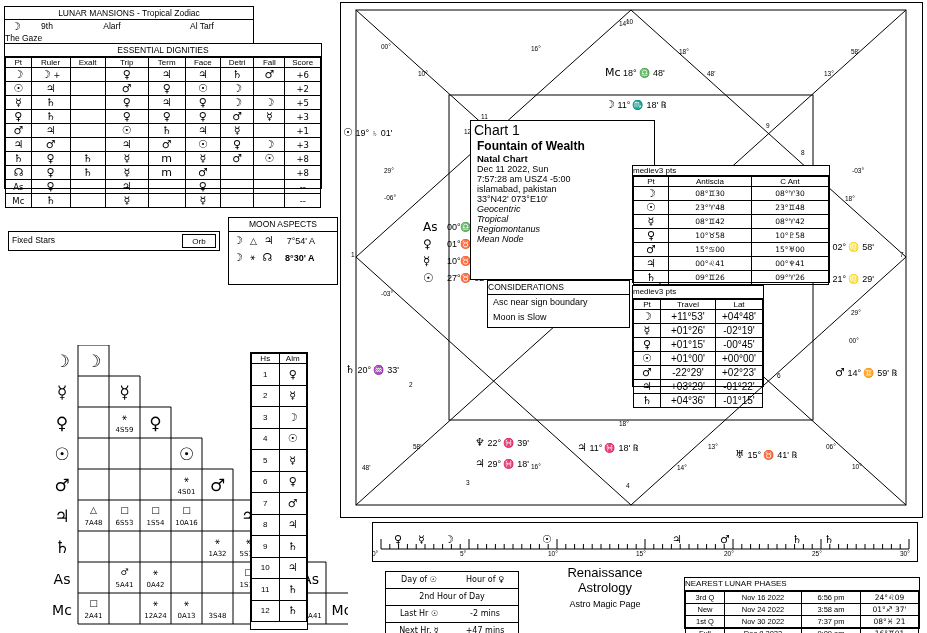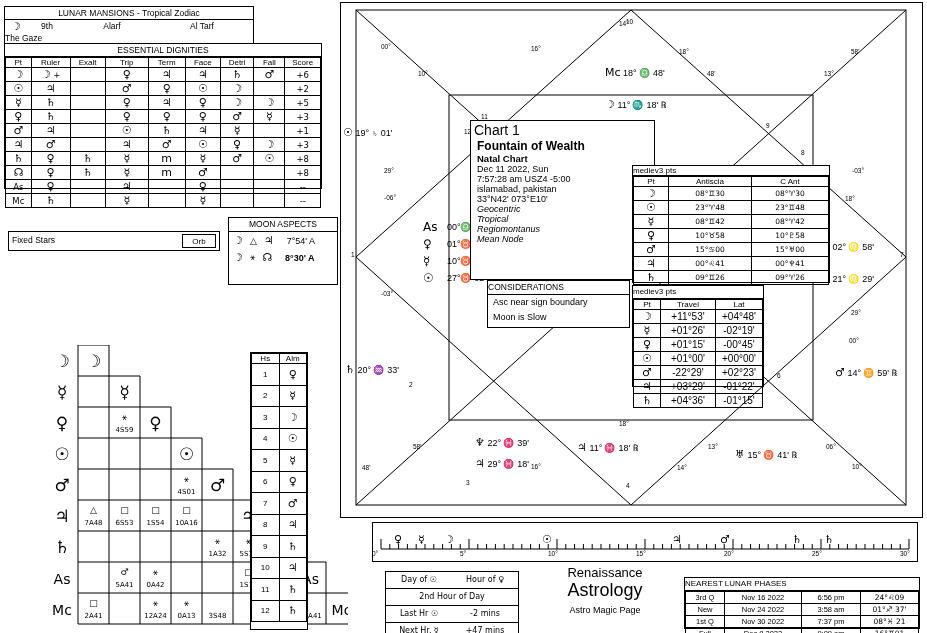--- a/index.html
+++ b/index.html
@@ -686,21 +686,21 @@
       </div>
       <div class="r">
         <span style="flex:1;text-align:center" class="sym">Next Hr. ☿</span>
         <span style="flex:1;text-align:center" class="sym">+47 mins</span>
       </div>
     </div>
 </div>
 
 <div class="abs" id="renaissance">
   <div style="font-size:13px">Renaissance</div>
-  <div style="font-size:18px">Astrology</div>
+  <div style="font-size:13px">Astrology</div>
   <div style="font-size:9px;margin-top:4px">Astro Magic Page</div>
 </div>
 
 <div class="abs bx" id="lunar-phases">
   <div class="ctr" style="font-size:8px;border-bottom:1px solid #000;height:12px;line-height:12px">NEAREST LUNAR PHASES</div>
   <table style="width:100%">
       <tbody id="phases-body">
         <tr>
           <td style="width:34px">3rd Q</td>
           <td style="width:72px">Nov 16 2022</td>

